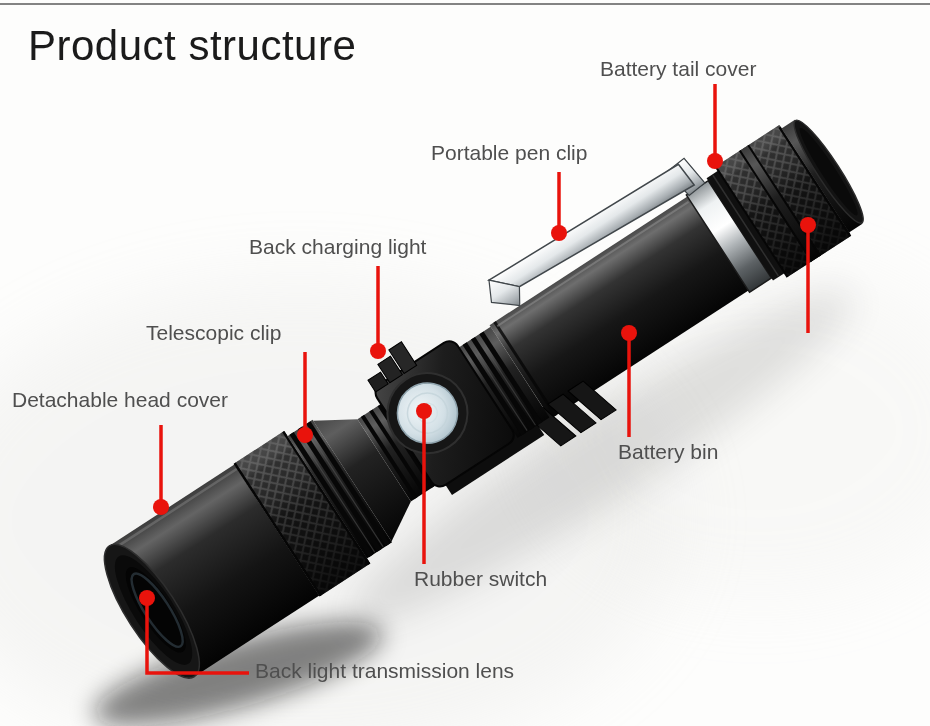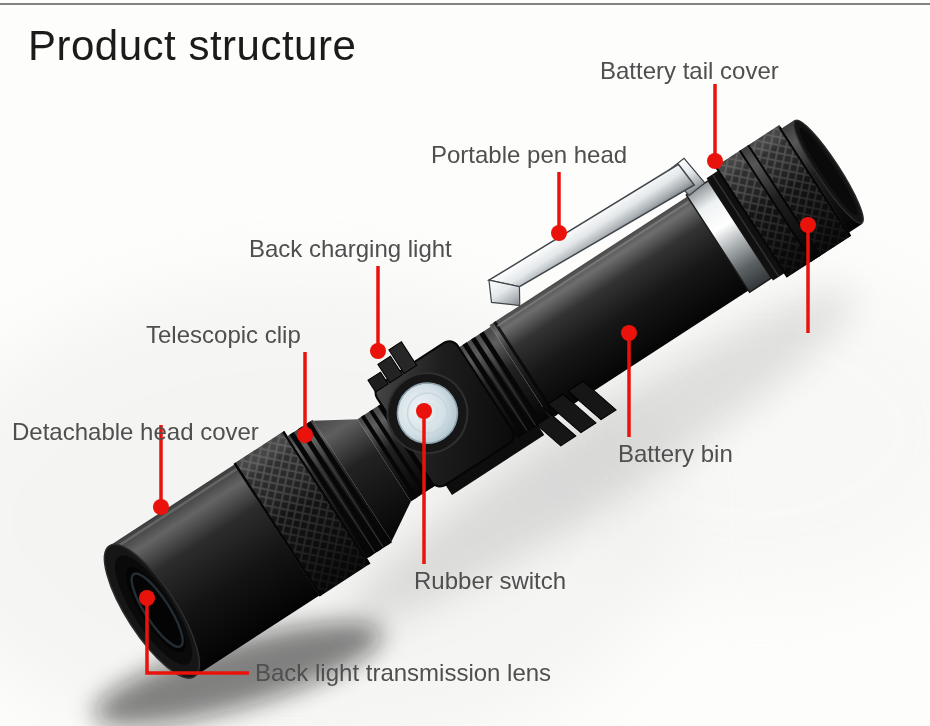--- a/index.html
+++ b/index.html
@@ -18,21 +18,21 @@
   .top-rule{
     position:absolute;left:0;top:3px;width:100%;height:2px;
     background:var(--top-rule);
   }
   .page-title{
     position:absolute;left:28px;top:22px;
     font-size:42px;font-weight:400;color:var(--title-text);
     letter-spacing:0.5px;white-space:nowrap;
   }
   .label{
-    position:absolute;font-size:24px;color:var(--label-text);
+    position:absolute;font-size:21px;color:var(--label-text);
     white-space:nowrap;line-height:1.15;
   }
   svg.scene{position:absolute;left:0;top:0;}
   .callout-line{stroke:var(--accent-red);stroke-width:3.5px;fill:none;}
   .callout-dot{fill:var(--accent-red);}
 </style>
 </head>
 <body>
 
 <div id="screen">
@@ -232,21 +232,21 @@
 
       <circle class="callout-dot" cx="147" cy="598" r="8"></circle>
       <polyline class="callout-line" points="147,603 147,673 249,673"></polyline>
     </g>
   </svg>
 
   <div class="top-rule"></div>
   <div class="page-title">Product structure</div>
 
   <div class="label" style="left:600px;top:57px">Battery tail cover</div>
-  <div class="label" style="left:431px;top:141px">Portable pen head</div>
+  <div class="label" style="left:431px;top:141px">Portable pen clip</div>
   <div class="label" style="left:249px;top:235px">Back charging light</div>
   <div class="label" style="left:146px;top:321px">Telescopic clip</div>
-  <div class="label" style="left:12px;top:418px">Detachable head cover</div>
+  <div class="label" style="left:12px;top:388px">Detachable head cover</div>
   <div class="label" style="left:414px;top:567px">Rubber switch</div>
   <div class="label" style="left:618px;top:440px">Battery bin</div>
   <div class="label" style="left:255px;top:659px">Back light transmission lens</div>
 
 </div>
 
 </body></html>

